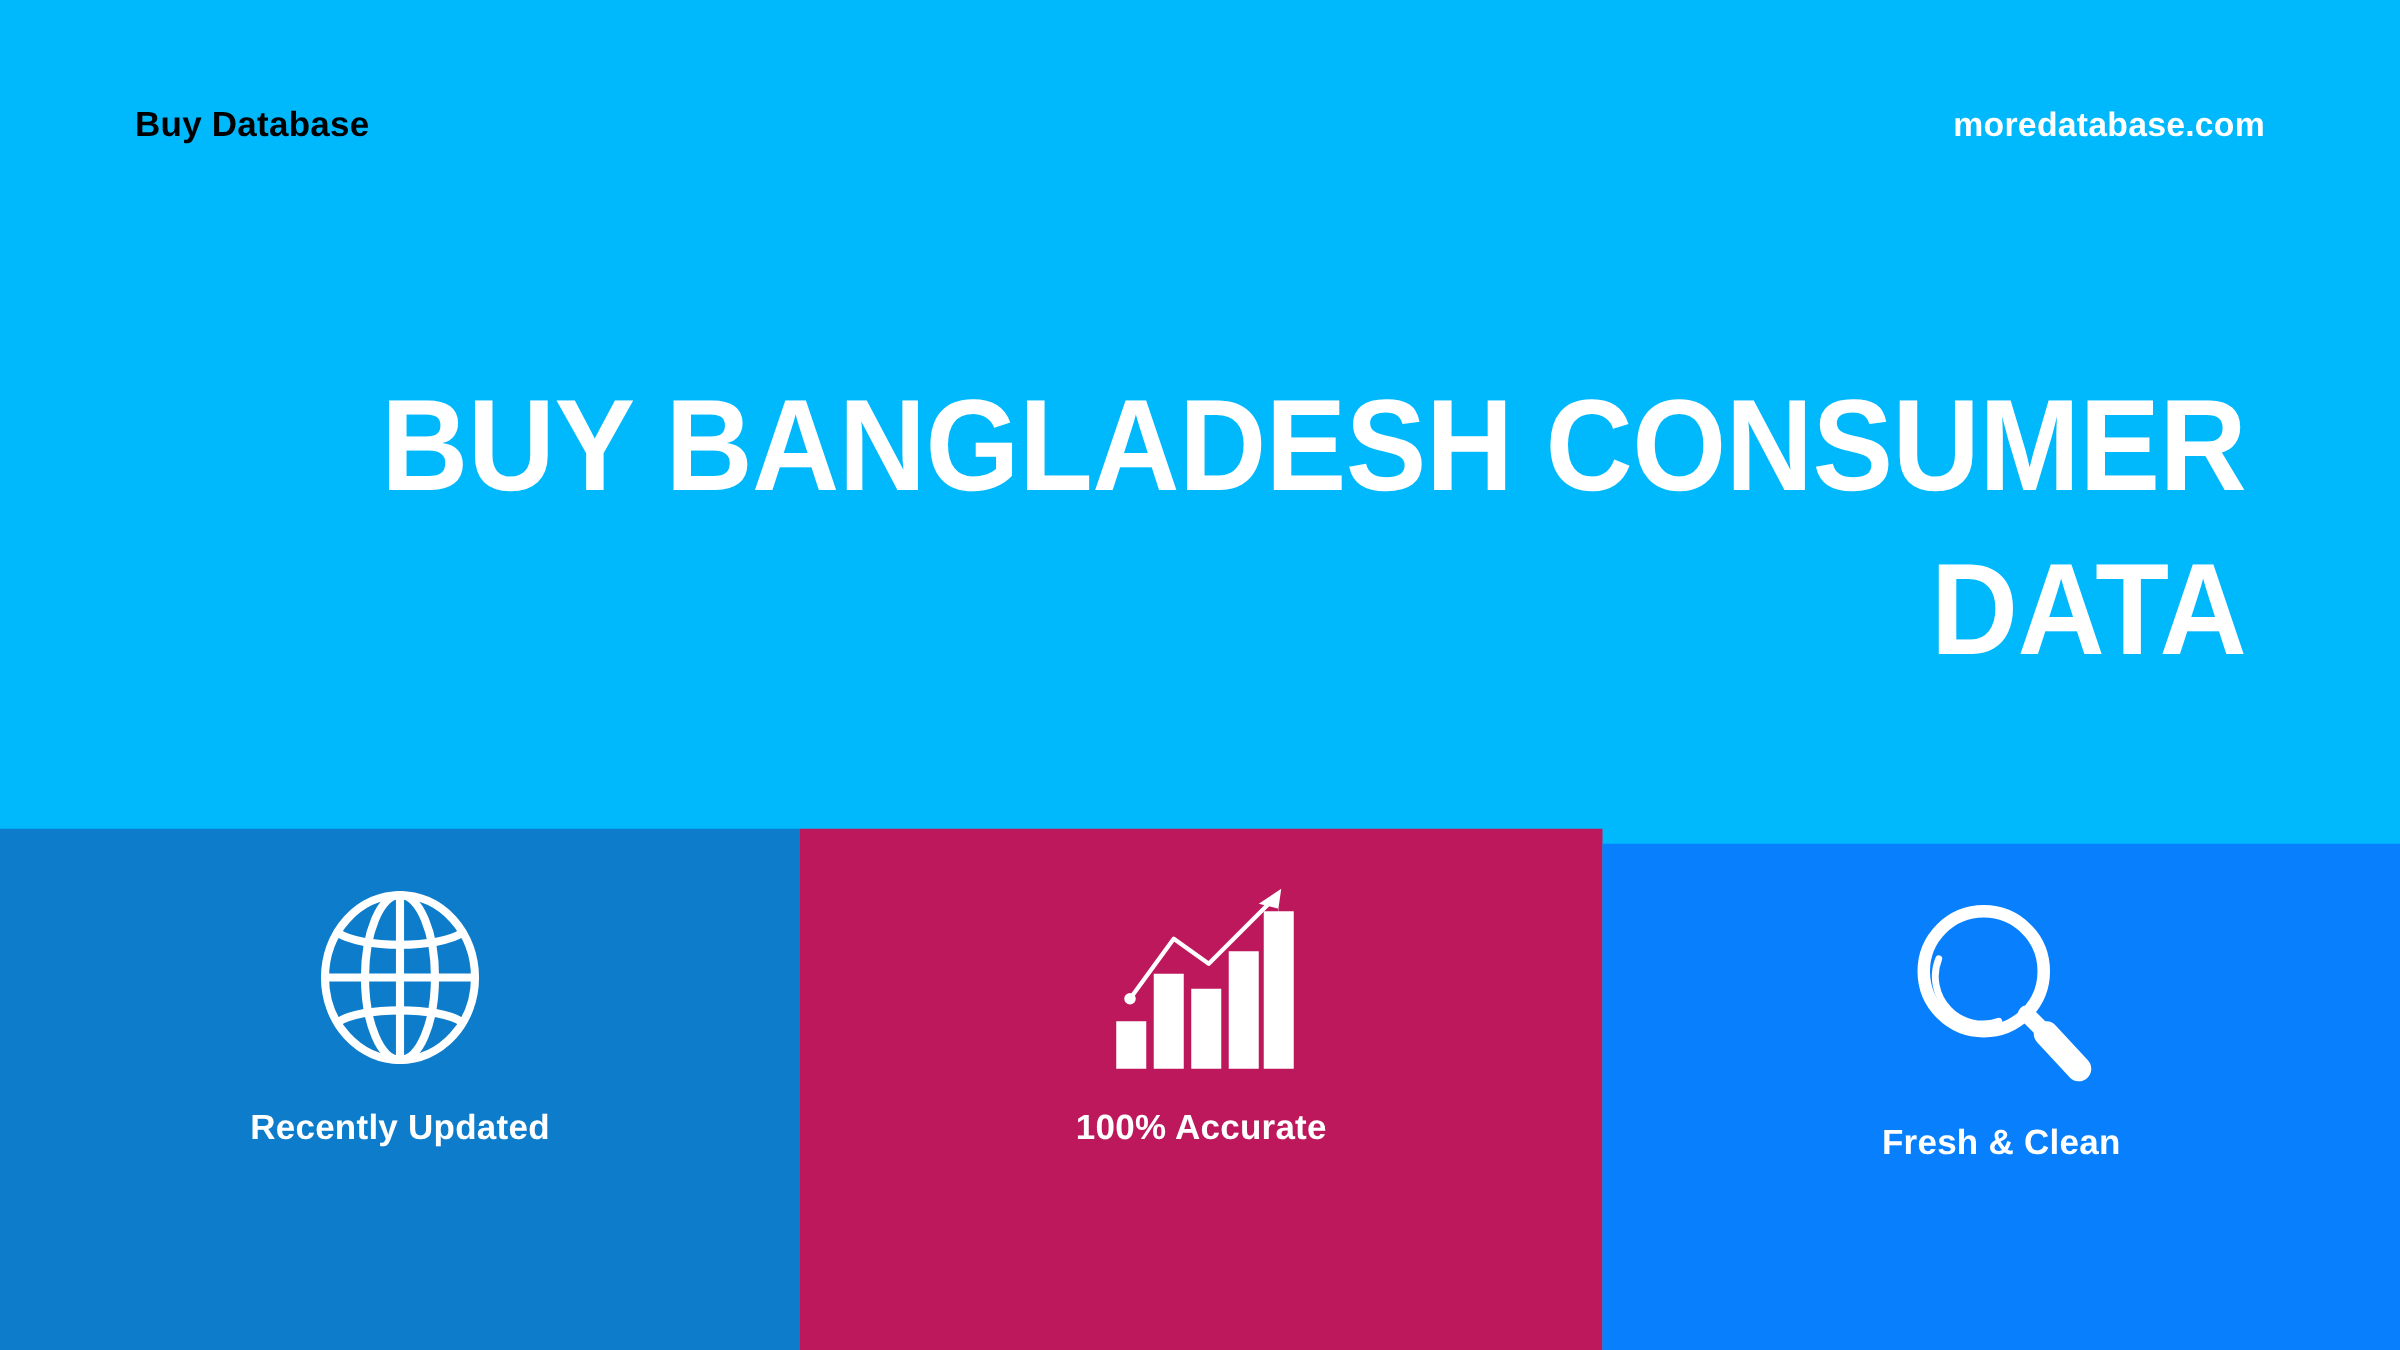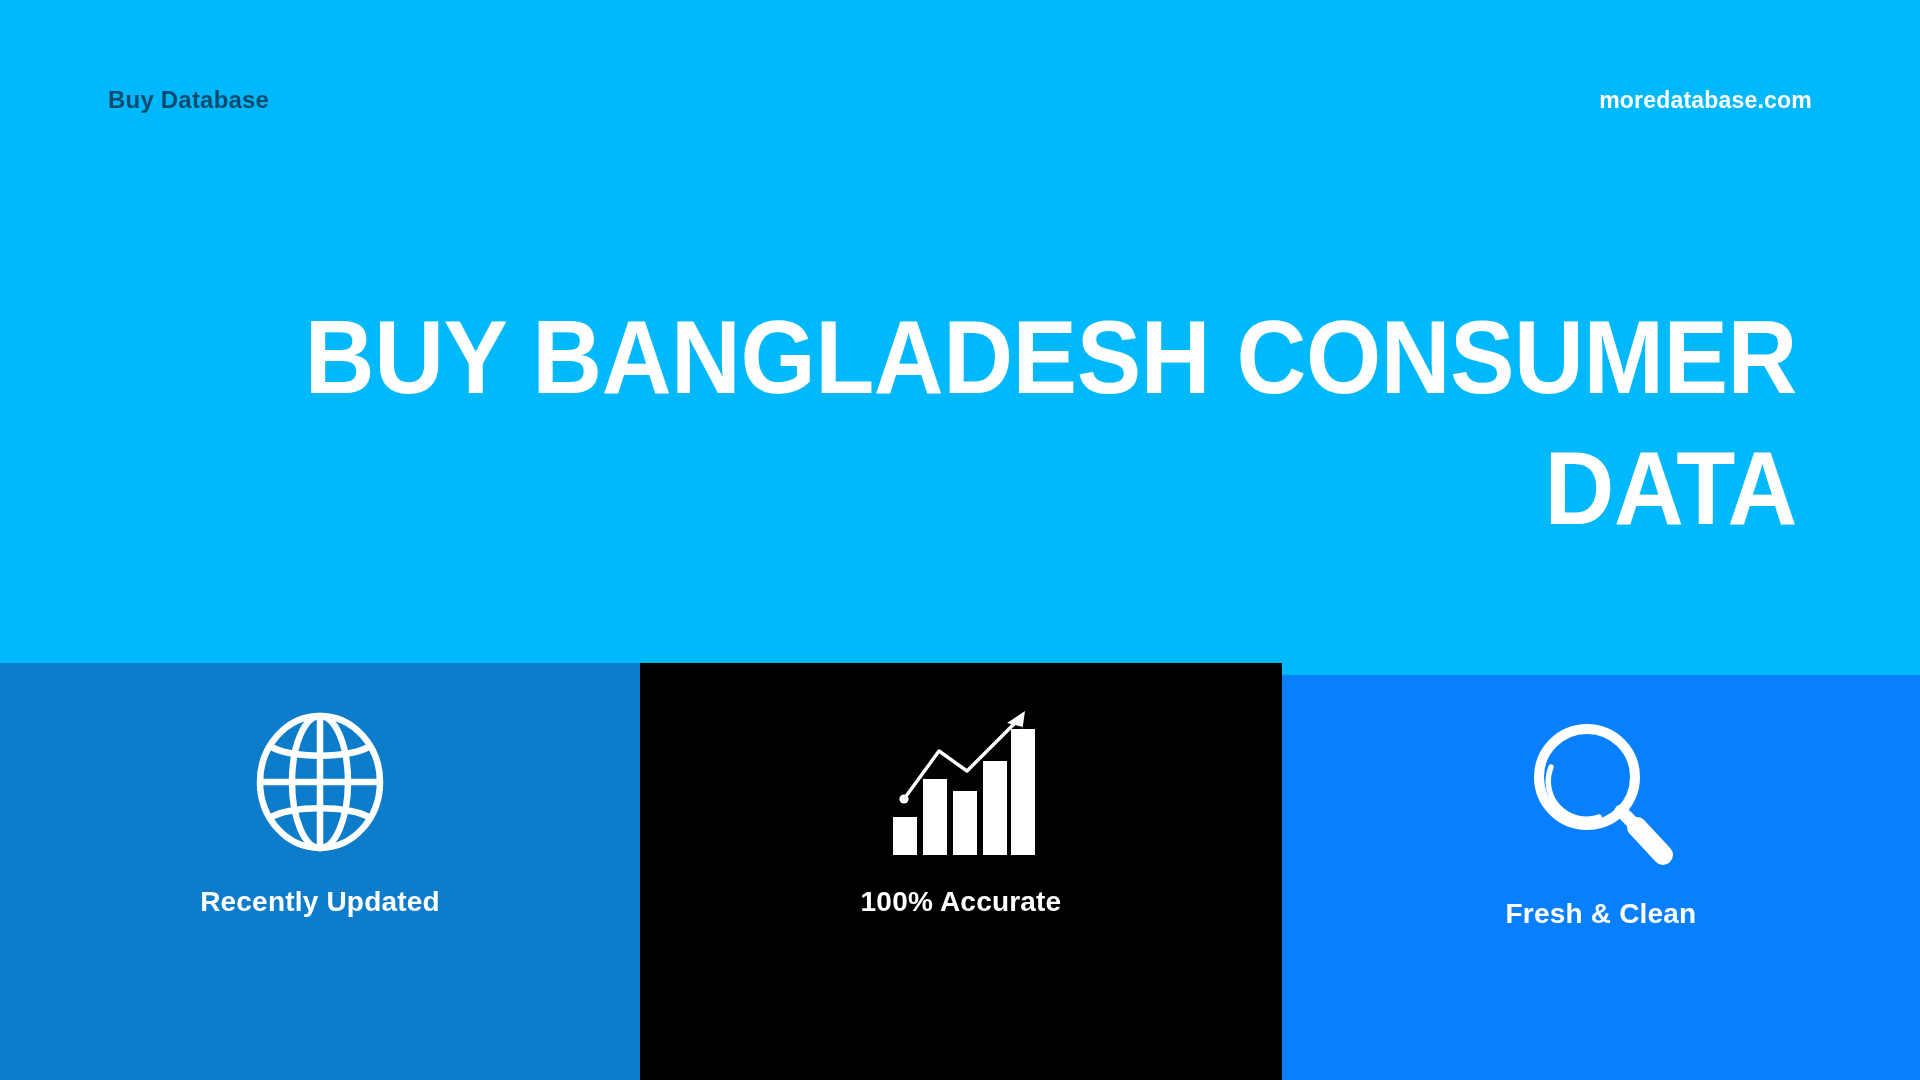--- a/index.html
+++ b/index.html
@@ -13,25 +13,25 @@
   .banner{
     position:absolute; left:0; top:0; width:1920px; height:663px;
     background:#00b9fd;
   }
   .brand-row{
     position:absolute; left:0; top:0; width:1920px; height:200px;
     display:flex; align-items:center; justify-content:space-between;
     padding:0 108px;
   }
   .brand-left{
-    color:#0c4a6e; font-size:24px; font-weight:bold;
+    color:#000000; font-size:28px; font-weight:bold;
     letter-spacing:.2px; white-space:nowrap;
   }
   .brand-right{
-    color:#ffffff; font-size:23px; font-weight:bold;
+    color:#ffffff; font-size:27px; font-weight:bold;
     letter-spacing:.2px; white-space:nowrap;
   }
   .headline-wrap{
     position:absolute; left:0; top:292px; width:1920px;
     text-align:right; padding:0 60px;
   }
   .headline{
     color:#ffffff;
     font-family:"Liberation Sans Narrow","Liberation Sans", sans-serif;
     font-size:104px;
@@ -45,21 +45,21 @@
   .panels{
     position:absolute; left:0; top:663px; width:1920px; height:417px;
     display:flex;
   }
   .panel{
     position:relative;
     display:flex; flex-direction:column;
     align-items:center; justify-content:flex-start;
   }
   .panel-1{ width:640px; background:#0d7dcb; }
-  .panel-2{ width:642px; background:#000000; }
+  .panel-2{ width:642px; background:#be185d; }
   .panel-3{ width:638px; background:#0880fd;margin-top:12px; }
   .icon-box{
     margin-top:43px;
     width:160px; height:152px;
     display:flex; align-items:center; justify-content:center;
   }
   .panel-label{
     margin-top:28px;
     color:#ffffff;
     font-size:28px;

